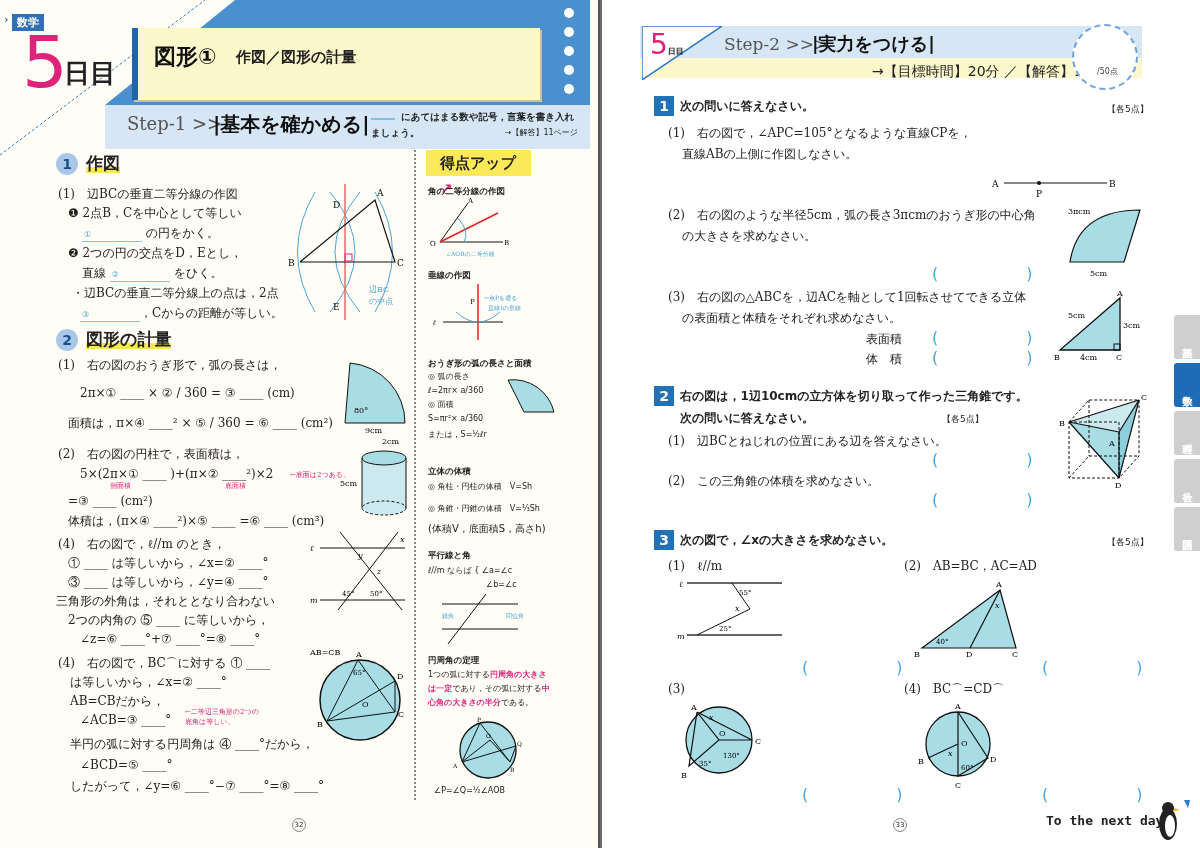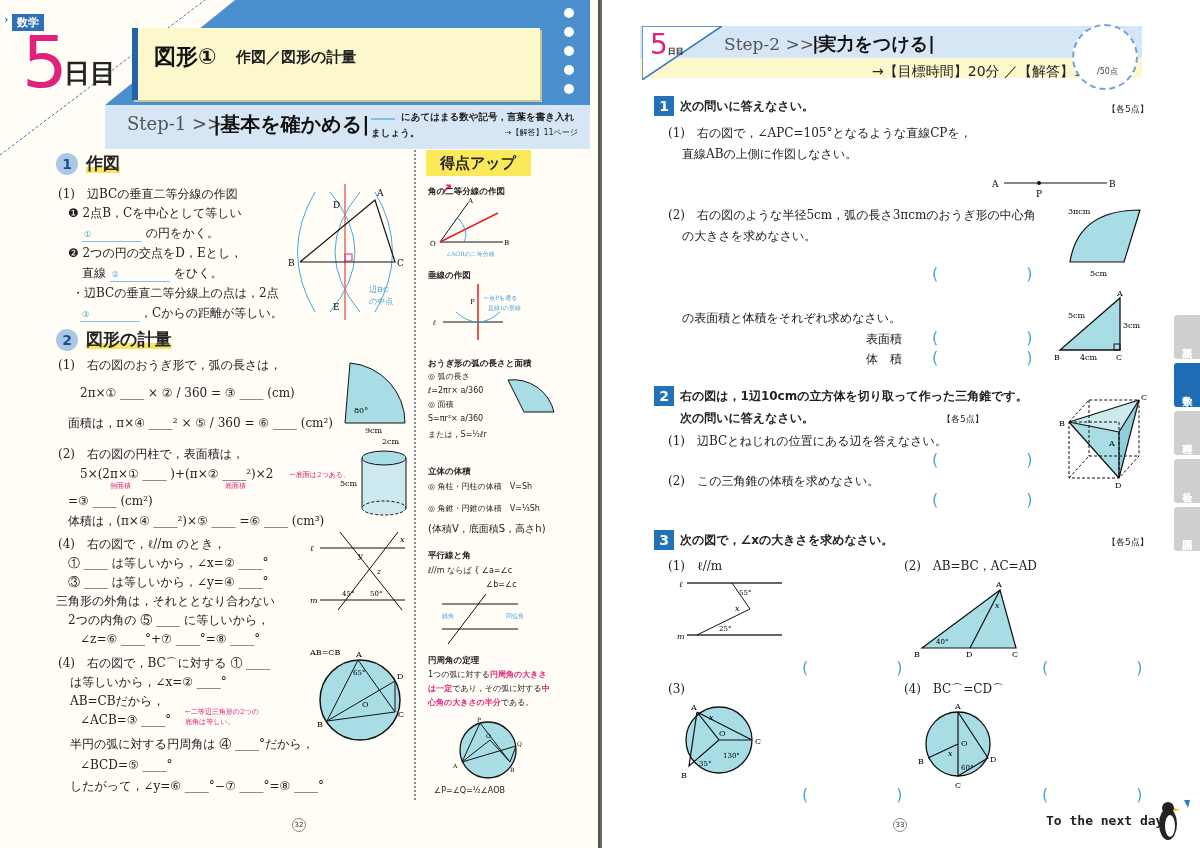--- a/index.html
+++ b/index.html
@@ -268,20 +268,21 @@
       <text x="44" y="22" font-size="9">P</text>
   </svg>
   <div class="q" style="left:66px;top:206px">(2)　右の図のような半径5cm，弧の長さ3πcmのおうぎ形の中心角</div>
   <div class="q" style="left:80px;top:227px">の大きさを求めなさい。</div>
   <span class="paren" style="left:330px;top:264px">(      )</span>
   <svg class="abs" style="left:460px;top:202px" width="82" height="78">
     <path d="M8,60 Q16,8 78,8 L62,60 Z" fill="#a8dde6" stroke="#111" stroke-width="1.2"></path>
     <text x="6" y="12" font-size="8">3πcm</text>
       <text x="28" y="74" font-size="8">5cm</text>
   </svg>
+  <div class="q" style="left:66px;top:288px">(3)　右の図の△ABCを，辺ACを軸として1回転させてできる立体</div>
   <div class="q" style="left:80px;top:309px">の表面積と体積をそれぞれ求めなさい。</div>
   <div class="q" style="left:264px;top:330px">表面積</div>
   <span class="paren" style="left:330px;top:328px">(      )</span>
   <div class="q" style="left:264px;top:350px">体　積</div>
   <span class="paren" style="left:330px;top:348px">(      )</span>
   <svg class="abs" style="left:450px;top:288px" width="100" height="76">
     <polygon points="8,62 68,62 68,10" fill="#a8dde6" stroke="#111" stroke-width="1.3"></polygon>
     <rect x="62" y="56" width="6" height="6" fill="none" stroke="#111"></rect>
     <text x="65" y="8" font-size="8">A</text>
       <text x="2" y="72" font-size="8">B</text>

